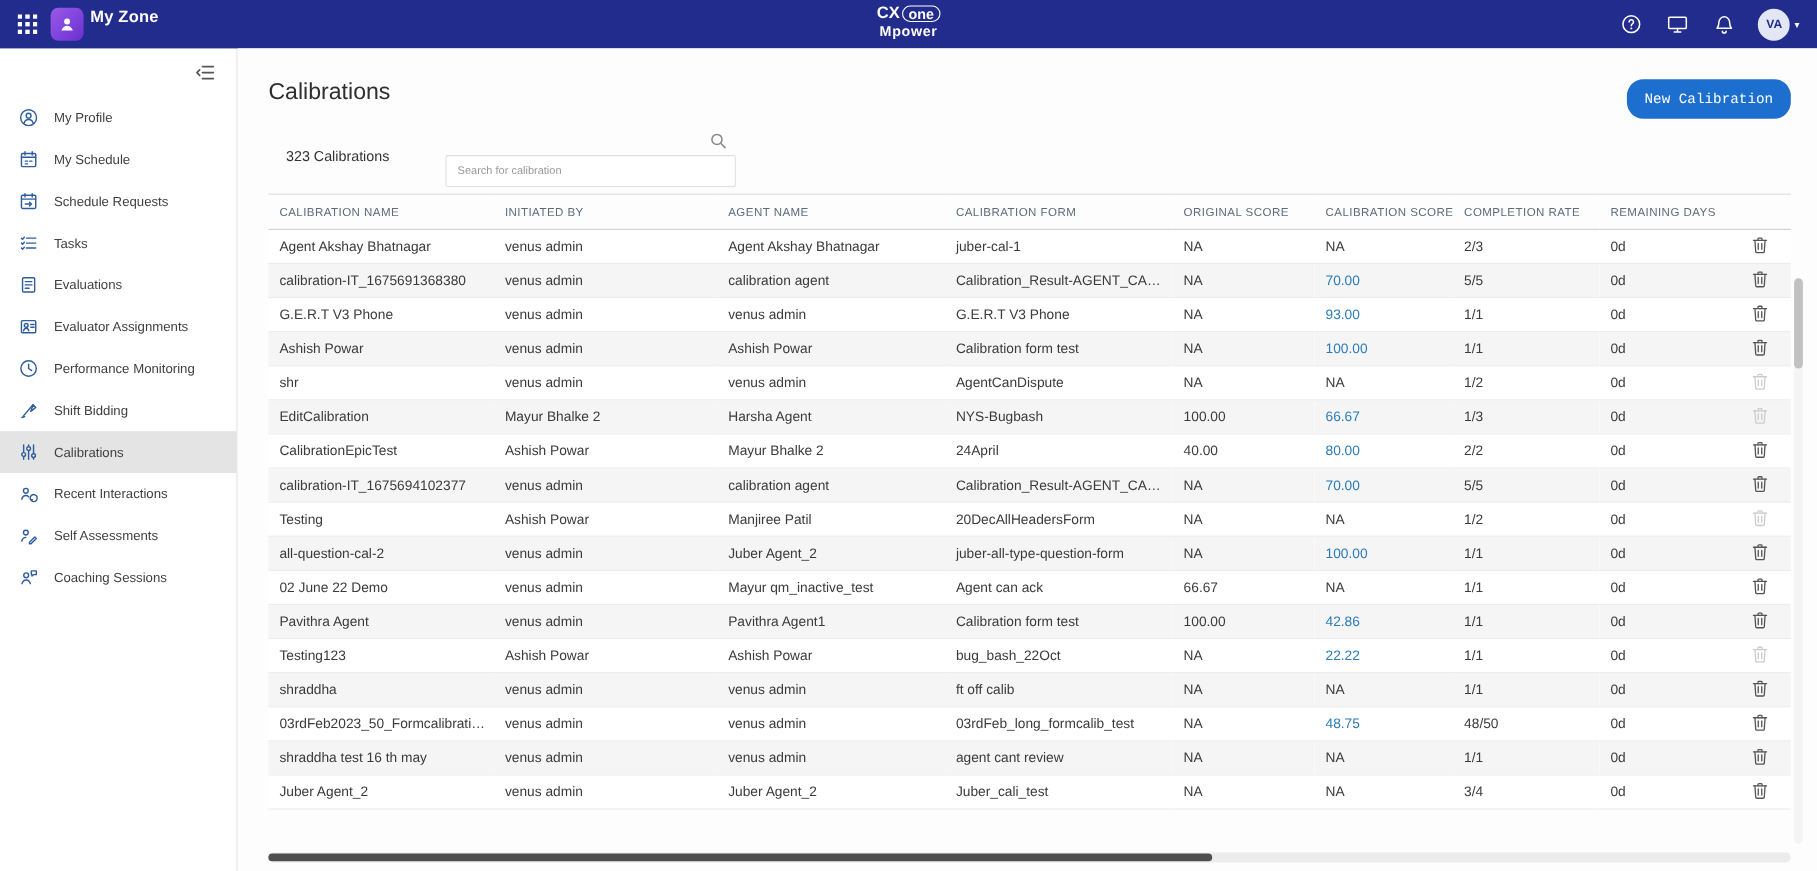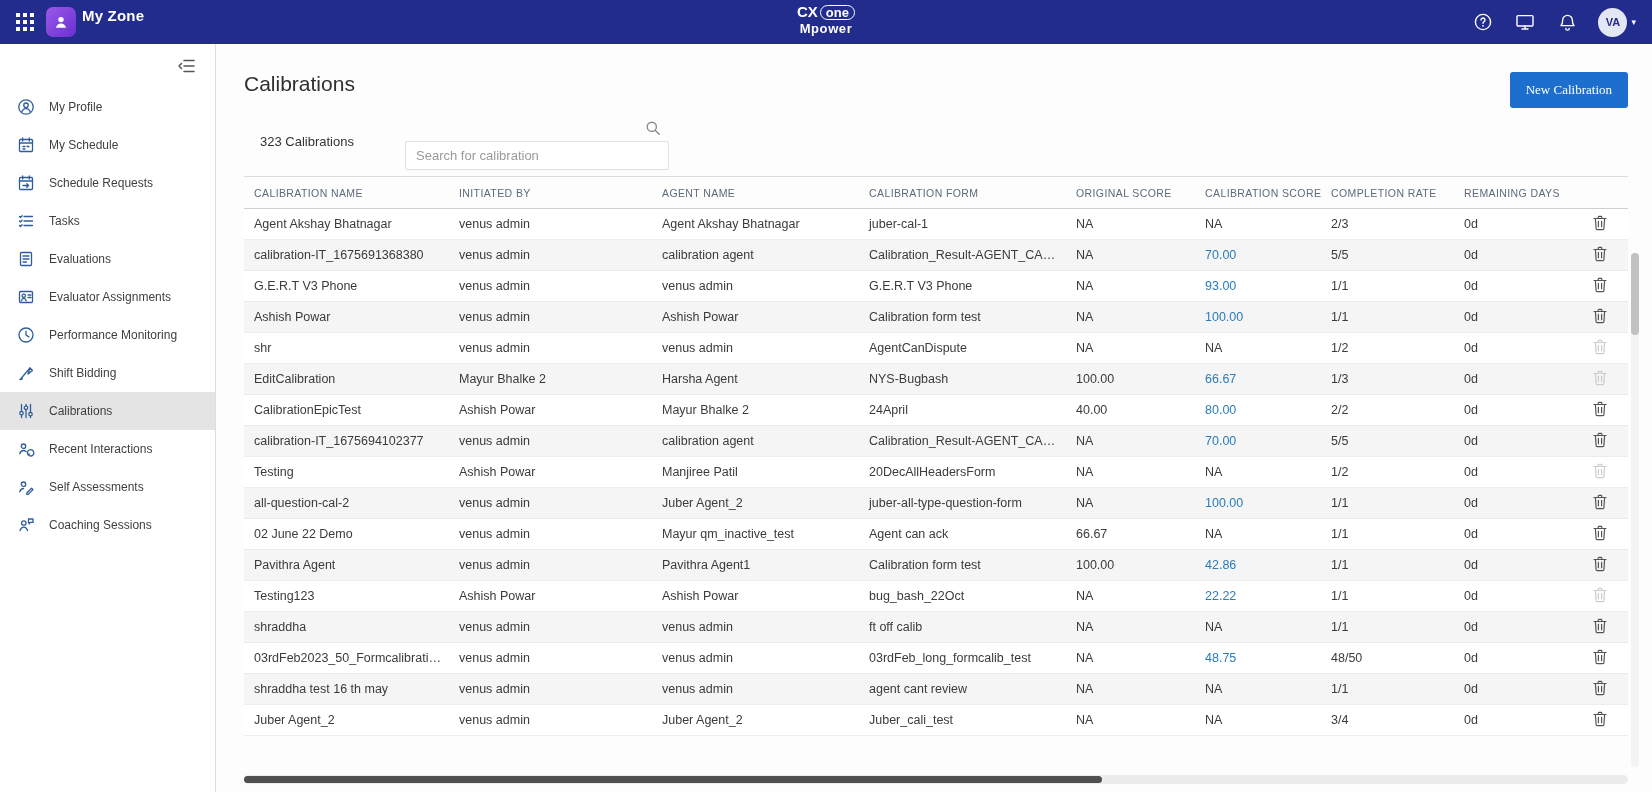--- a/index.html
+++ b/index.html
@@ -35,25 +35,25 @@
   .collapse-row{height:44px;display:flex;align-items:center;justify-content:flex-end;padding-right:20px;}
   .collapse-btn{cursor:pointer;display:flex;}
   .sb-item{height:38px;display:flex;align-items:center;gap:13px;padding-left:16px;font-size:12px;color:#3f3f3f;cursor:pointer;}
   .sb-item.selected{background:var(--sidebar-selected);}
   .sb-icon{width:20px;height:18px;display:flex;align-items:center;justify-content:center;flex-shrink:0;}
   .sb-label{white-space:nowrap;}
 
   .main{flex:1;position:relative;background:#fdfdfd;padding:0 24px 0 28px;overflow:hidden;}
   .title-row{margin-top:28px;display:flex;align-items:flex-start;justify-content:space-between;}
   .page-title{font-size:21px;font-weight:500;color:#2f2f2f;}
-  .btn-new{background:var(--primary-button);color:#fff;border:none;border-radius:3px;font-size:13px;font-weight:500;padding:0 16px;height:36px;cursor:pointer;font-family:Liberation Serif, serif;}
+  .btn-new{background:var(--primary-button);color:#fff;border:none;border-radius:15px;font-size:13px;font-weight:500;padding:0 16px;height:36px;cursor:pointer;font-family:Liberation Mono, monospace;}
   .toolbar-row{margin-top:18px;display:flex;align-items:center;height:30px;}
   .count-label{font-size:13px;color:#333;margin-left:16px;width:105px;}
   .search{position:relative;width:264px;margin-left:40px;}
-  .search input{width:100%;height:29px;border:1px solid #e0e0e0;border-radius:2px;padding:0 32px 0 10px;font-size:13px;color:#333;font-family:"Liberation Sans",sans-serif;background:#fff;outline:none;margin-top:28px;}
+  .search input{width:100%;height:29px;border:1px solid #e0e0e0;border-radius:2px;padding:0 32px 0 10px;font-size:10px;color:#333;font-family:"Liberation Sans",sans-serif;background:#fff;outline:none;margin-top:28px;}
   .search input::placeholder{color:#9a9a9a;}
   .search-icon{position:absolute;right:8px;top:7px;pointer-events:auto;cursor:pointer;}
 
   
   .table-wrap{margin-top:20px;}
   table{border-collapse:collapse;width:100%;table-layout:fixed;background:#fff;}
   thead th{height:32px;text-align:left;font-size:10.5px;letter-spacing:.4px;color:#5d6b7a;font-weight:400;padding:0 8px 0 10px;border-top:1px solid #dcdcdc;border-bottom:1px solid #cfcfcf;white-space:nowrap;overflow:hidden;cursor:pointer;background:#fdfdfd;}
   tbody td{height:31px;font-size:12.5px;color:#3b3b3b;padding:0 8px 0 10px;border-bottom:1px solid #ececec;white-space:nowrap;overflow:hidden;text-overflow:ellipsis;}
   tbody tr:nth-child(even){background:#f5f5f5;}
   tbody tr:nth-child(odd){background:#fff;}

